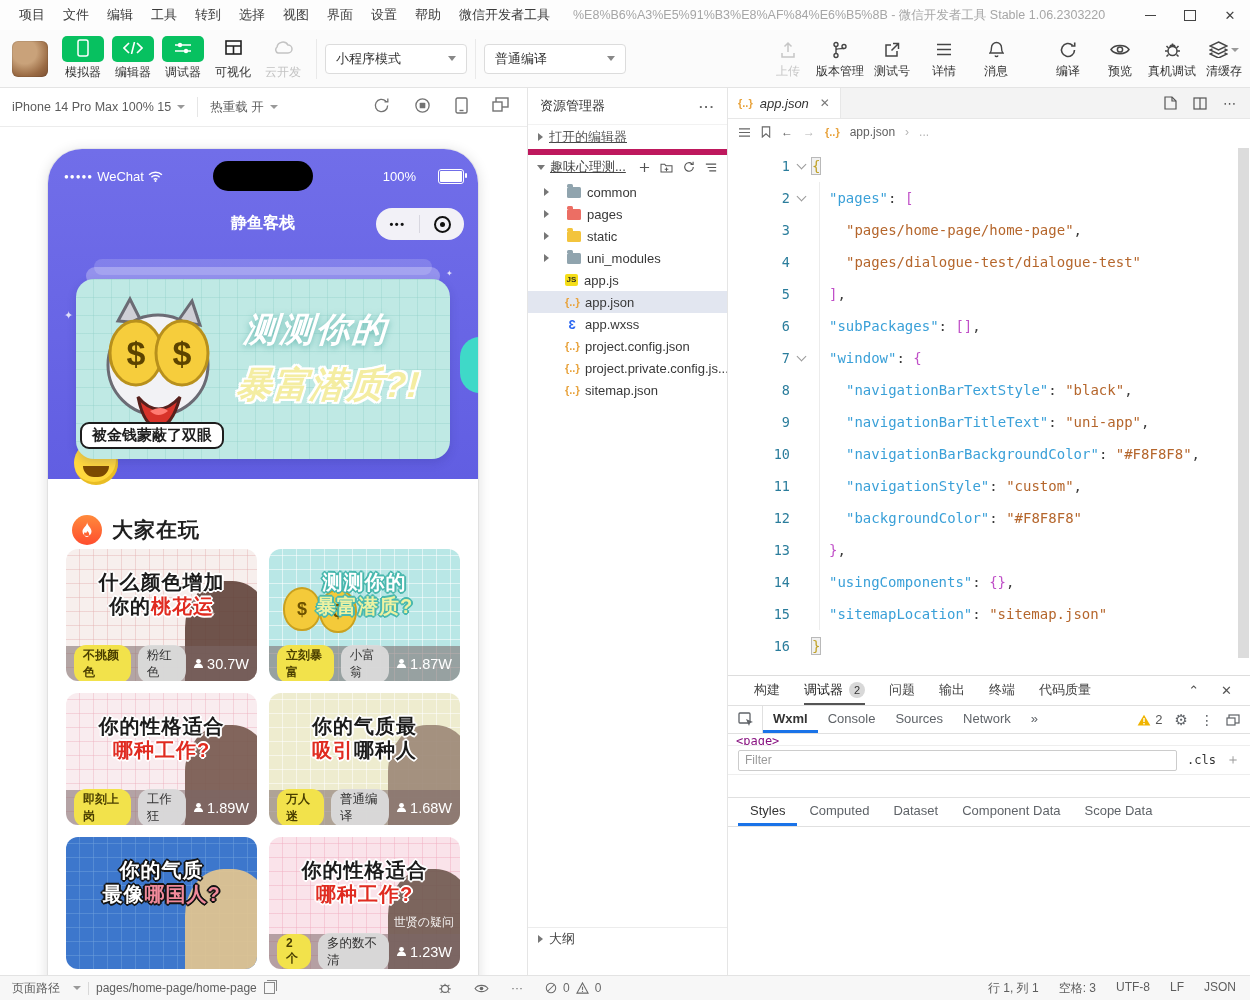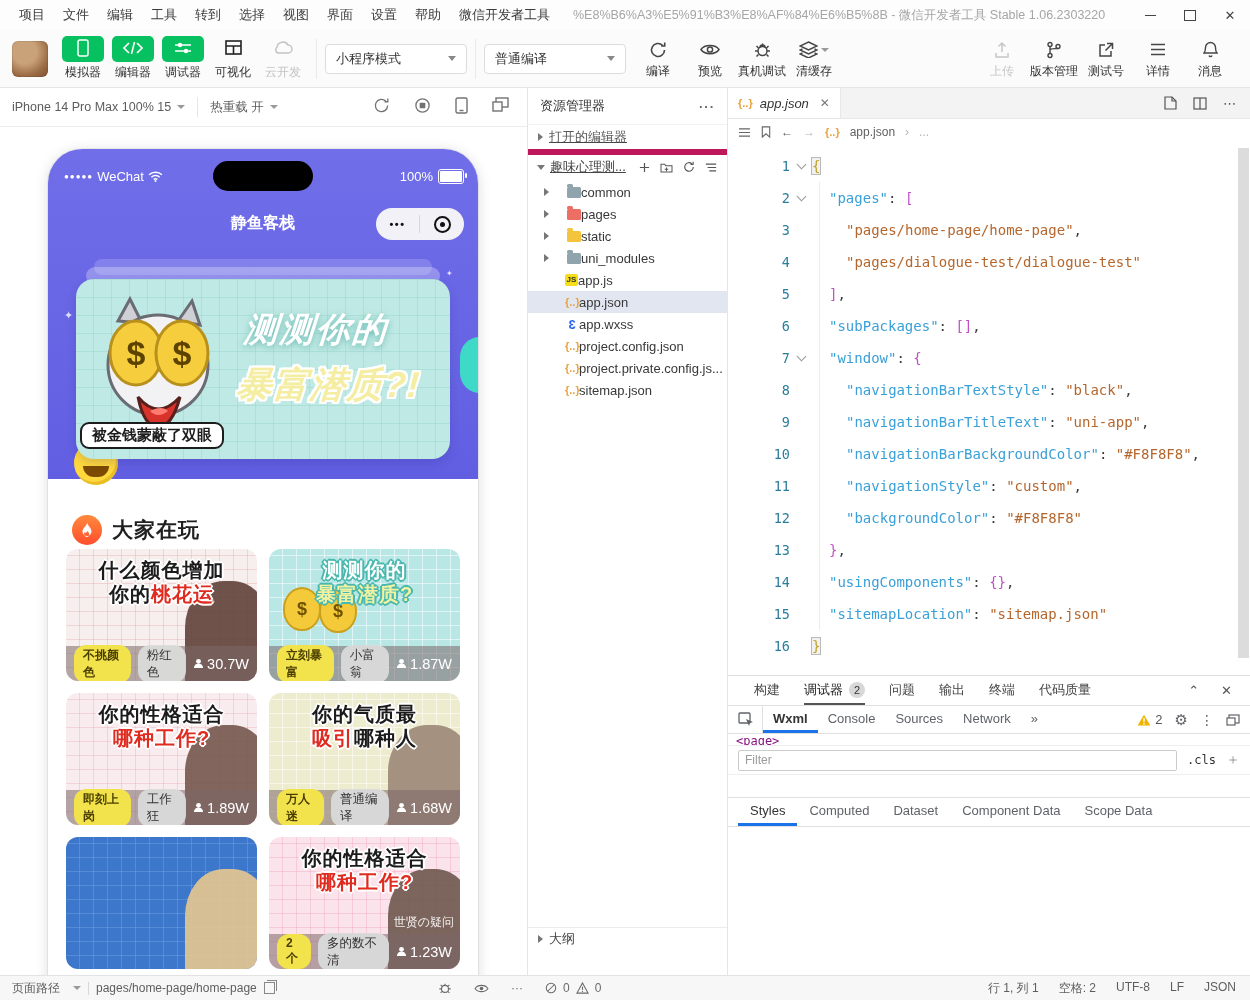--- a/index.html
+++ b/index.html
@@ -49,21 +49,21 @@
   #sim-icons{margin-left:auto;display:flex;gap:24px;padding-right:18px;color:#737373}
   #sim-body{position:relative;height:848px;overflow:hidden;background:#fff;}
   
   #phone{position:absolute;left:48px;top:22px;width:430px;height:860px;border-radius:34px 34px 0 0;
     overflow:hidden;background:#fff;box-shadow:0 2px 14px rgba(0,0,0,.14),0 0 0 1px rgba(0,0,0,.05);}
   #phone-purple{position:absolute;left:0;top:0;width:100%;height:330px;background:linear-gradient(180deg,#716ee9,#615ee2);}
   #p-status{position:absolute;left:0;top:10px;width:100%;height:34px;display:flex;align-items:center;color:#fff;}
   #p-carrier{display:flex;align-items:center;margin-left:16px;font-size:13px;gap:4px}
   #p-dots{letter-spacing:1px;font-size:8px;}
   #island{position:absolute;left:50%;transform:translateX(-50%);top:2px;width:100px;height:30px;background:#000;border-radius:16px;}
-  #p-batt{margin-left:auto;margin-right:14px;display:flex;align-items:center;gap:5px;font-size:13px;}
+  #p-batt{margin-left:auto;margin-right:14px;display:flex;align-items:center;gap:22px;font-size:13px;}
   .battery{width:22px;height:11px;border:1.5px solid #fff;border-radius:3px;position:relative;background:#fff;background-clip:content-box;padding:1px;}
   .battery::after{content:"";position:absolute;right:-4px;top:3px;width:2px;height:5px;background:#fff;border-radius:1px;}
   #p-nav{position:absolute;left:0;top:52px;width:100%;height:46px;}
   #p-title{position:absolute;left:0;right:0;top:12px;text-align:center;color:#fff;font-size:16px;font-weight:bold;}
   #capsule{position:absolute;right:14px;top:7px;width:88px;height:32px;background:#f2f1f7;border-radius:16px;
     display:flex;align-items:center;justify-content:space-evenly;color:#111;}
   #capsule .c-div{width:1px;height:18px;background:#d8d7e0;}
   #capsule .c-dots{font-size:11px;letter-spacing:1.5px;font-weight:bold;}
   .target{width:13px;height:13px;border:2px solid #111;border-radius:50%;display:flex;align-items:center;justify-content:center;}
   .target::after{content:"";width:5px;height:5px;background:#111;border-radius:50%;}
@@ -89,21 +89,21 @@
   #p-content{position:absolute;left:0;top:330px;width:100%;bottom:0;background:#fff;}
   #sec-head{display:flex;align-items:center;margin:36px 0 0 24px;}
   #flame{width:30px;height:30px;border-radius:50%;background:linear-gradient(180deg,#ff8a3c,#ff4d2d);display:flex;align-items:center;justify-content:center;}
   #sec-title{font-size:21px;font-weight:800;color:#1f1f1f;margin-left:10px;letter-spacing:1px;}
   #cards{position:absolute;left:18px;top:70px;width:394px;display:grid;grid-template-columns:191px 191px;grid-gap:12px;}
   .card{position:relative;width:191px;height:132px;border-radius:12px;overflow:hidden;background-color:var(--bg);
     background-image:repeating-linear-gradient(0deg,transparent 0 13px,var(--grid) 13px 14px),
       repeating-linear-gradient(90deg,transparent 0 13px,var(--grid) 13px 14px);}
   .card .fig{position:absolute;right:-14px;bottom:-4px;width:86px;height:104px;border-radius:45% 45% 0 0;
     background:var(--fig);opacity:.9;}
-  .card .titles{position:relative;z-index:2;text-align:center;padding-top:9px;font-weight:800;font-size:20px;
+  .card .titles{position:relative;z-index:2;text-align:center;padding-top:21px;font-weight:800;font-size:20px;
     line-height:1.2;letter-spacing:1px;}
   .card .titles span{text-shadow:-2px 0 var(--oc),2px 0 var(--oc),0 -2px var(--oc),0 2px var(--oc),
     -1px -1px var(--oc),1px 1px var(--oc),1px -1px var(--oc),-1px 1px var(--oc);}
   .card .overlay{position:absolute;z-index:3;left:0;right:0;bottom:0;height:35px;background:rgba(124,104,104,.55);
     display:flex;align-items:center;padding:0 8px;gap:7px;box-sizing:border-box;}
   .tag1{background:#f2e24b;color:#4a3f00;border-radius:12px;padding:2px 9px;font-size:12px;font-weight:bold;}
   .tag2{background:rgba(218,218,218,.95);color:#333;border-radius:12px;padding:2px 9px;font-size:12.5px;}
   .count{margin-left:auto;color:#fff;font-size:14.5px;display:flex;align-items:center;gap:3px;}
   .wm{position:absolute;z-index:2;right:6px;bottom:38px;color:rgba(255,255,255,.9);font-size:12px;}
   .coin{position:absolute;z-index:1;width:34px;height:40px;background:#f4ca3a;border:2px solid #caa11f;border-radius:50% 50% 48% 48%;
@@ -113,21 +113,21 @@
   #exp-head{height:36px;display:flex;align-items:center;padding:0 12px;color:#333;}
   #exp-more{margin-left:auto;color:#666;letter-spacing:1px;font-weight:bold}
   .exp-row{height:24px;display:flex;align-items:center;padding-left:8px;color:#454545;border-top:1px solid #f2f2f2;text-decoration:underline;}
   .exp-row.proj{border-top:6px solid #be185d;}
   .tri-r{width:0;height:0;border-top:4px solid transparent;border-bottom:4px solid transparent;border-left:5px solid #777;margin:0 6px 0 2px;flex:none}
   .tri-d{width:0;height:0;border-left:4px solid transparent;border-right:4px solid transparent;border-top:5px solid #777;margin:0 5px 0 1px;flex:none}
   .proj-icons{margin-left:auto;display:flex;gap:10px;padding-right:10px;color:#555;align-items:center}
   #file-tree{padding-top:2px;}
   .tree-row{height:22px;display:flex;align-items:center;padding-left:14px;cursor:pointer;color:#383838;}
   .tree-row.sel{background:#e2e6f0;}
-  .tree-row .name{white-space:nowrap;overflow:hidden;}
+  .tree-row .name{margin-left:6px;white-space:nowrap;overflow:hidden;}
   .folder{width:14px;height:11px;border-radius:1.5px;position:relative;flex:none;margin-left:12px;}
   .folder::before{content:"";position:absolute;left:0;top:-3px;width:6px;height:3px;background:inherit;border-radius:1.5px 1.5px 0 0;}
   .fico{width:14px;text-align:center;flex:none;margin-left:12px;font-weight:bold;}
   .fico.js{background:#f5de19;color:#33331e;font-size:8px;border-radius:2px;height:12px;line-height:12px;width:13px;}
   .fico.json{color:#e8a33d;font-size:11px;}
   .fico.wxss{color:#2965f1;font-size:13px;transform:scaleX(-1);}
   #exp-outline{position:absolute;left:0;bottom:26px;width:100%;height:22px;border-top:1px solid #ececec;display:flex;align-items:center;padding-left:8px;box-sizing:border-box;color:#454545;}
   
   #editor{position:absolute;left:728px;top:88px;width:522px;height:587px;background:#fff;box-sizing:border-box;}
   #tabbar{height:30px;background:#f3f3f3;border-bottom:1px solid #e7e7e7;display:flex;align-items:stretch;}
@@ -265,65 +265,20 @@
     <div class="vsep"></div>
     <div class="select" style="width:142px">
       <span>小程序模式</span>
       <span class="caret"></span>
     </div>
     <div class="vsep"></div>
     <div class="select" style="width:142px">
       <span>普通编译</span>
       <span class="caret"></span>
     </div>
-    <div id="compile-actions" style="display:flex;margin-left:6px">
-        <div class="actbtn">
-          <div class="ic">
-            <span class="ic-wrap">
-              <svg width="18" height="18" viewBox="0 0 18 18">
-                <path d="M15.5 9a6.5 6.5 0 1 1-2-4.7M15.7 1.5v3.5h-3.5" stroke="currentColor" stroke-width="1.6" fill="none"></path>
-              </svg>
-            </span>
-          </div>
-          <div class="lbl">编译</div>
-        </div>
-        <div class="actbtn">
-          <div class="ic">
-            <span class="ic-wrap">
-              <svg width="20" height="13" viewBox="0 0 20 13">
-                <path d="M1 6.5C4.5 1 15.5 1 19 6.5 15.5 12 4.5 12 1 6.5Z" fill="none" stroke="currentColor" stroke-width="1.5"></path>
-                <circle cx="10" cy="6.5" r="2.6" fill="none" stroke="currentColor" stroke-width="1.5"></circle>
-              </svg>
-            </span>
-          </div>
-          <div class="lbl">预览</div>
-        </div>
-        <div class="actbtn">
-          <div class="ic">
-            <span class="ic-wrap">
-              <svg width="19" height="18" viewBox="0 0 19 18">
-                <circle cx="9.5" cy="10" r="4.5" fill="none" stroke="currentColor" stroke-width="1.5"></circle>
-                <path d="M7 6.5a2.5 2.5 0 0 1 5 0M9.5 5V2.5M5.5 7 3.5 5M13.5 7l2-2M4.8 10H2M14.2 10H17M5.5 13.5 3.5 15.5M13.5 13.5l2 2" stroke="currentColor" stroke-width="1.5" fill="none"></path>
-              </svg>
-            </span>
-          </div>
-          <div class="lbl">真机调试</div>
-        </div>
-        <div class="actbtn">
-          <div class="ic">
-            <span class="ic-wrap">
-              <svg width="19" height="17" viewBox="0 0 19 17">
-                <path d="M9.5 1 18 5l-8.5 4L1 5Z M3.5 7.8 1 9l8.5 4L18 9l-2.5-1.2 M3.5 11.8 1 13l8.5 4L18 13l-2.5-1.2" fill="none" stroke="currentColor" stroke-width="1.4"></path>
-              </svg>
-            </span>
-            <span class="mini-caret" style="margin-left: 3px;"></span>
-          </div>
-          <div class="lbl">清缓存</div>
-        </div>
-      </div>
     <div id="right-actions" style="display:flex;margin-left:auto;margin-right:14px;align-items:center">
         <div class="actbtn disabled">
           <div class="ic">
             <span class="ic-wrap">
               <svg width="16" height="17" viewBox="0 0 16 17">
                 <path d="M8 11V2M4.5 5.5 8 2l3.5 3.5M2 12v4h12v-4" stroke="currentColor" stroke-width="1.5" fill="none"></path>
               </svg>
             </span>
           </div>
           <div class="lbl">上传</div>
@@ -364,20 +319,65 @@
         </div>
         <div class="actbtn">
           <div class="ic">
             <span class="ic-wrap">
               <svg width="15" height="17" viewBox="0 0 15 17">
                 <path d="M7.5 1.5a5 5 0 0 1 5 5c0 4 1.5 5.5 1.5 5.5H1S2.5 10.5 2.5 6.5a5 5 0 0 1 5-5ZM6 14.5a1.6 1.6 0 0 0 3 0" fill="none" stroke="currentColor" stroke-width="1.4"></path>
               </svg>
             </span>
           </div>
           <div class="lbl">消息</div>
+        </div>
+      </div>
+    <div id="compile-actions" style="display:flex;margin-left:6px">
+        <div class="actbtn">
+          <div class="ic">
+            <span class="ic-wrap">
+              <svg width="18" height="18" viewBox="0 0 18 18">
+                <path d="M15.5 9a6.5 6.5 0 1 1-2-4.7M15.7 1.5v3.5h-3.5" stroke="currentColor" stroke-width="1.6" fill="none"></path>
+              </svg>
+            </span>
+          </div>
+          <div class="lbl">编译</div>
+        </div>
+        <div class="actbtn">
+          <div class="ic">
+            <span class="ic-wrap">
+              <svg width="20" height="13" viewBox="0 0 20 13">
+                <path d="M1 6.5C4.5 1 15.5 1 19 6.5 15.5 12 4.5 12 1 6.5Z" fill="none" stroke="currentColor" stroke-width="1.5"></path>
+                <circle cx="10" cy="6.5" r="2.6" fill="none" stroke="currentColor" stroke-width="1.5"></circle>
+              </svg>
+            </span>
+          </div>
+          <div class="lbl">预览</div>
+        </div>
+        <div class="actbtn">
+          <div class="ic">
+            <span class="ic-wrap">
+              <svg width="19" height="18" viewBox="0 0 19 18">
+                <circle cx="9.5" cy="10" r="4.5" fill="none" stroke="currentColor" stroke-width="1.5"></circle>
+                <path d="M7 6.5a2.5 2.5 0 0 1 5 0M9.5 5V2.5M5.5 7 3.5 5M13.5 7l2-2M4.8 10H2M14.2 10H17M5.5 13.5 3.5 15.5M13.5 13.5l2 2" stroke="currentColor" stroke-width="1.5" fill="none"></path>
+              </svg>
+            </span>
+          </div>
+          <div class="lbl">真机调试</div>
+        </div>
+        <div class="actbtn">
+          <div class="ic">
+            <span class="ic-wrap">
+              <svg width="19" height="17" viewBox="0 0 19 17">
+                <path d="M9.5 1 18 5l-8.5 4L1 5Z M3.5 7.8 1 9l8.5 4L18 9l-2.5-1.2 M3.5 11.8 1 13l8.5 4L18 13l-2.5-1.2" fill="none" stroke="currentColor" stroke-width="1.4"></path>
+              </svg>
+            </span>
+            <span class="mini-caret" style="margin-left: 3px;"></span>
+          </div>
+          <div class="lbl">清缓存</div>
         </div>
       </div>
   </div>
 
   <div id="simcol">
     <div id="sim-toolbar">
       <div class="grp">
         <span>iPhone 14 Pro Max 100% 15</span>
         <span class="mini-caret"></span>
       </div>
@@ -530,20 +530,24 @@
                     <span><svg width="11" height="11" viewBox="0 0 12 12">
                         <circle cx="6" cy="3.6" r="2.6" fill="#fff"></circle>
                         <path d="M1 11a5 5 0 0 1 10 0Z" fill="#fff"></path>
                       </svg></span>
                     <span>1.68W</span>
                   </span>
                 </div>
               </div>
               <div class="card" style="--bg: #3d77cc; --grid: rgba(110,160,220,0.50); --oc: #141414;">
                 <div class="fig" style="--fig: #e7c78e;"></div>
+                <div class="titles">
+                  <div><span style="color: rgb(255, 255, 255);">你的气质</span></div>
+                  <div><span style="color: rgb(255, 255, 255);">最像</span><span style="color: rgb(240, 138, 155);">哪国人?</span></div>
+                </div>
               </div>
               <div class="card" style="--bg: #fae3ea; --grid: rgba(240,170,190,0.45); --oc: #ffffff;">
                 <div class="fig" style="--fig: #6e564e;"></div>
                 <div class="titles">
                   <div><span style="color: rgb(27, 27, 27);">你的性格适合</span></div>
                   <div><span style="color: rgb(224, 43, 32);">哪种工作?</span></div>
                 </div>
                 <div class="wm">世贤の疑问</div>
                 <div class="overlay">
                   <span class="tag1">2个</span>
@@ -874,19 +878,19 @@
       <span>0</span>
       <svg width="13" height="12" viewBox="0 0 14 13">
           <path d="M7 1 13 12H1Z" fill="none" stroke="#6a6a6a" stroke-width="1.2"></path>
           <path d="M7 5v3.5" stroke="#6a6a6a" stroke-width="1.2"></path>
           <rect x="6.4" y="9.6" width="1.2" height="1.2" fill="#6a6a6a"></rect>
         </svg>
       <span>0</span>
     </div>
     <div id="sb-right">
       <span>行 1, 列 1</span>
-      <span>空格: 2</span>
+      <span>空格: 3</span>
       <span>UTF-8</span>
       <span>LF</span>
       <span>JSON</span>
     </div>
   </div>
 </div>
 
 </body></html>

